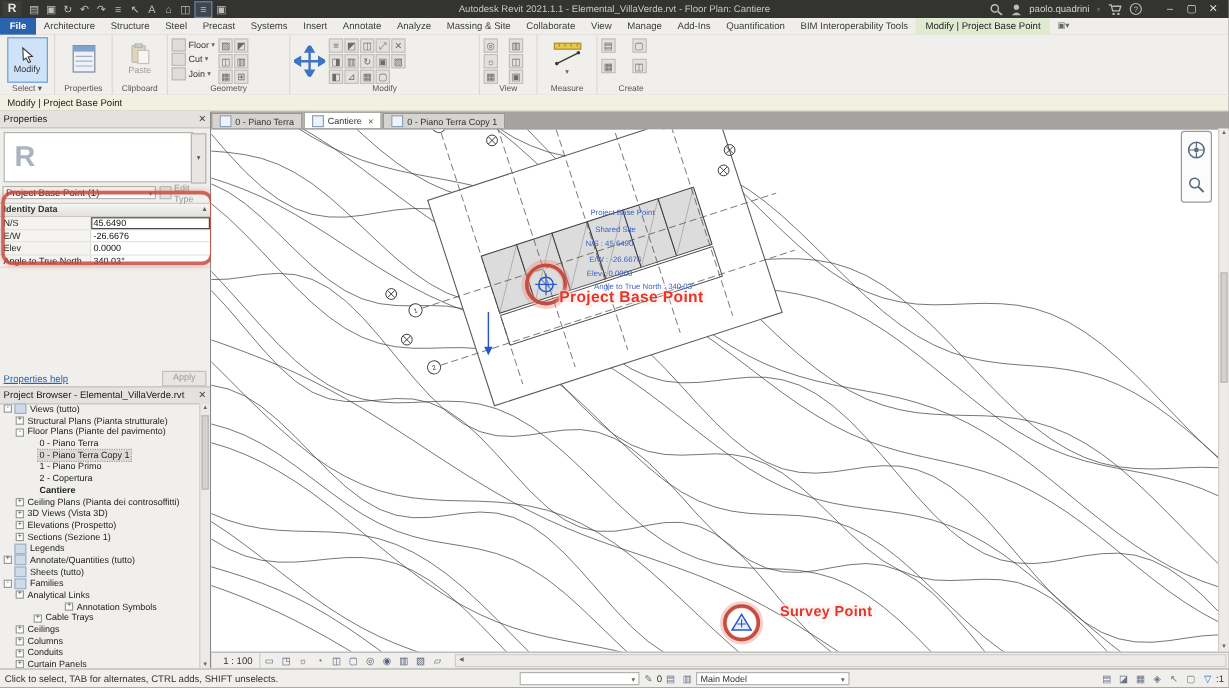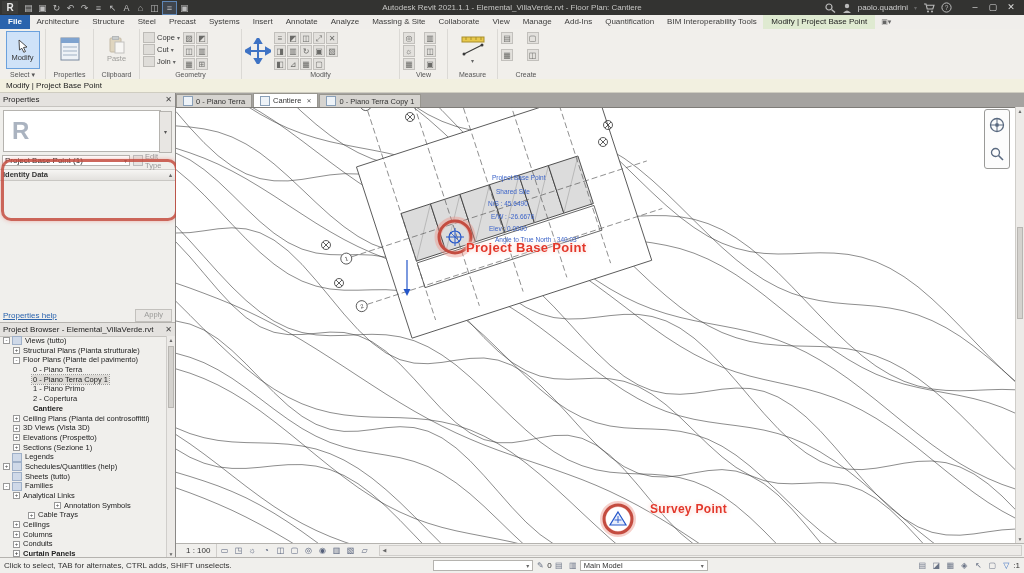--- a/index.html
+++ b/index.html
@@ -235,21 +235,21 @@
           </svg>
         <span>Paste</span>
       </div>
       <div class="caption">Clipboard</div>
     </div>
     <div class="rpanel" style="width:102px">
       <div style="display:flex;gap:3px">
         <div>
           <div class="gtxtrow">
               <span class="mini"></span>
-              <span>Cope</span>
+              <span>Floor</span>
               <span class="carat">▾</span>
             </div>
           <div class="gtxtrow">
               <span class="mini"></span>
               <span>Cut</span>
               <span class="carat">▾</span>
             </div>
           <div class="gtxtrow">
               <span class="mini"></span>
               <span>Join</span>
@@ -356,20 +356,38 @@
         </div>
         <div class="edittype">
           <span class="eticon"></span>
           <span>Edit Type</span>
         </div>
       </div>
       <div class="secthead">
         <span>Identity Data</span>
         <span class="chev">▴</span>
       </div>
+      <div id="prop-rows">
+          <div class="prow">
+            <span class="plabel">N/S</span>
+            <span class="pvalue active">45.6490</span>
+          </div>
+          <div class="prow">
+            <span class="plabel">E/W</span>
+            <span class="pvalue">-26.6676</span>
+          </div>
+          <div class="prow">
+            <span class="plabel">Elev</span>
+            <span class="pvalue">0.0000</span>
+          </div>
+          <div class="prow">
+            <span class="plabel">Angle to True North</span>
+            <span class="pvalue">340.03°</span>
+          </div>
+        </div>
       <div id="red-box"></div>
       <div class="props-bottom">
         <span class="help-link">Properties help</span>
         <span class="apply-btn">Apply</span>
       </div>
     </div>
     <div id="browser">
       <div class="pal-head">
         <span>Project Browser - Elemental_VillaVerde.rvt</span>
         <span class="x">✕</span>
@@ -425,21 +443,21 @@
             <span class="lab">Sections (Sezione 1)</span>
           </div>
           <div class="tree-row" style="padding-left: 3px;">
             <span style="width: 9px; flex: 0 0 auto;"></span>
             <span class="cicon"></span>
             <span class="lab">Legends</span>
           </div>
           <div class="tree-row" style="padding-left: 3px;">
             <span class="expander">+</span>
             <span class="cicon"></span>
-            <span class="lab">Schedules/Quantities (help)</span>
+            <span class="lab">Annotate/Quantities (tutto)</span>
           </div>
           <div class="tree-row" style="padding-left: 3px; text-align: center;">
             <span style="width: 9px; flex: 0 0 auto;"></span>
             <span class="cicon"></span>
             <span class="lab">Sheets (tutto)</span>
           </div>
           <div class="tree-row" style="padding-left: 3px;">
             <span class="expander">-</span>
             <span class="cicon"></span>
             <span class="lab">Families</span>
@@ -461,21 +479,21 @@
             <span class="lab">Ceilings</span>
           </div>
           <div class="tree-row" style="padding-left: 13px;">
             <span class="expander">+</span>
             <span class="lab">Columns</span>
           </div>
           <div class="tree-row" style="padding-left: 13px;">
             <span class="expander">+</span>
             <span class="lab">Conduits</span>
           </div>
-          <div class="tree-row" style="padding-left: 13px; font-weight: bold;">
+          <div class="tree-row" style="padding-left: 13px;">
             <span class="expander">+</span>
             <span class="lab">Curtain Panels</span>
           </div>
         </div>
       <div class="tscroll">
         <span class="arr" style="top:0">▲</span>
         <div class="thumb"></div>
         <span class="arr" style="bottom:0">▼</span>
       </div>
     </div>

